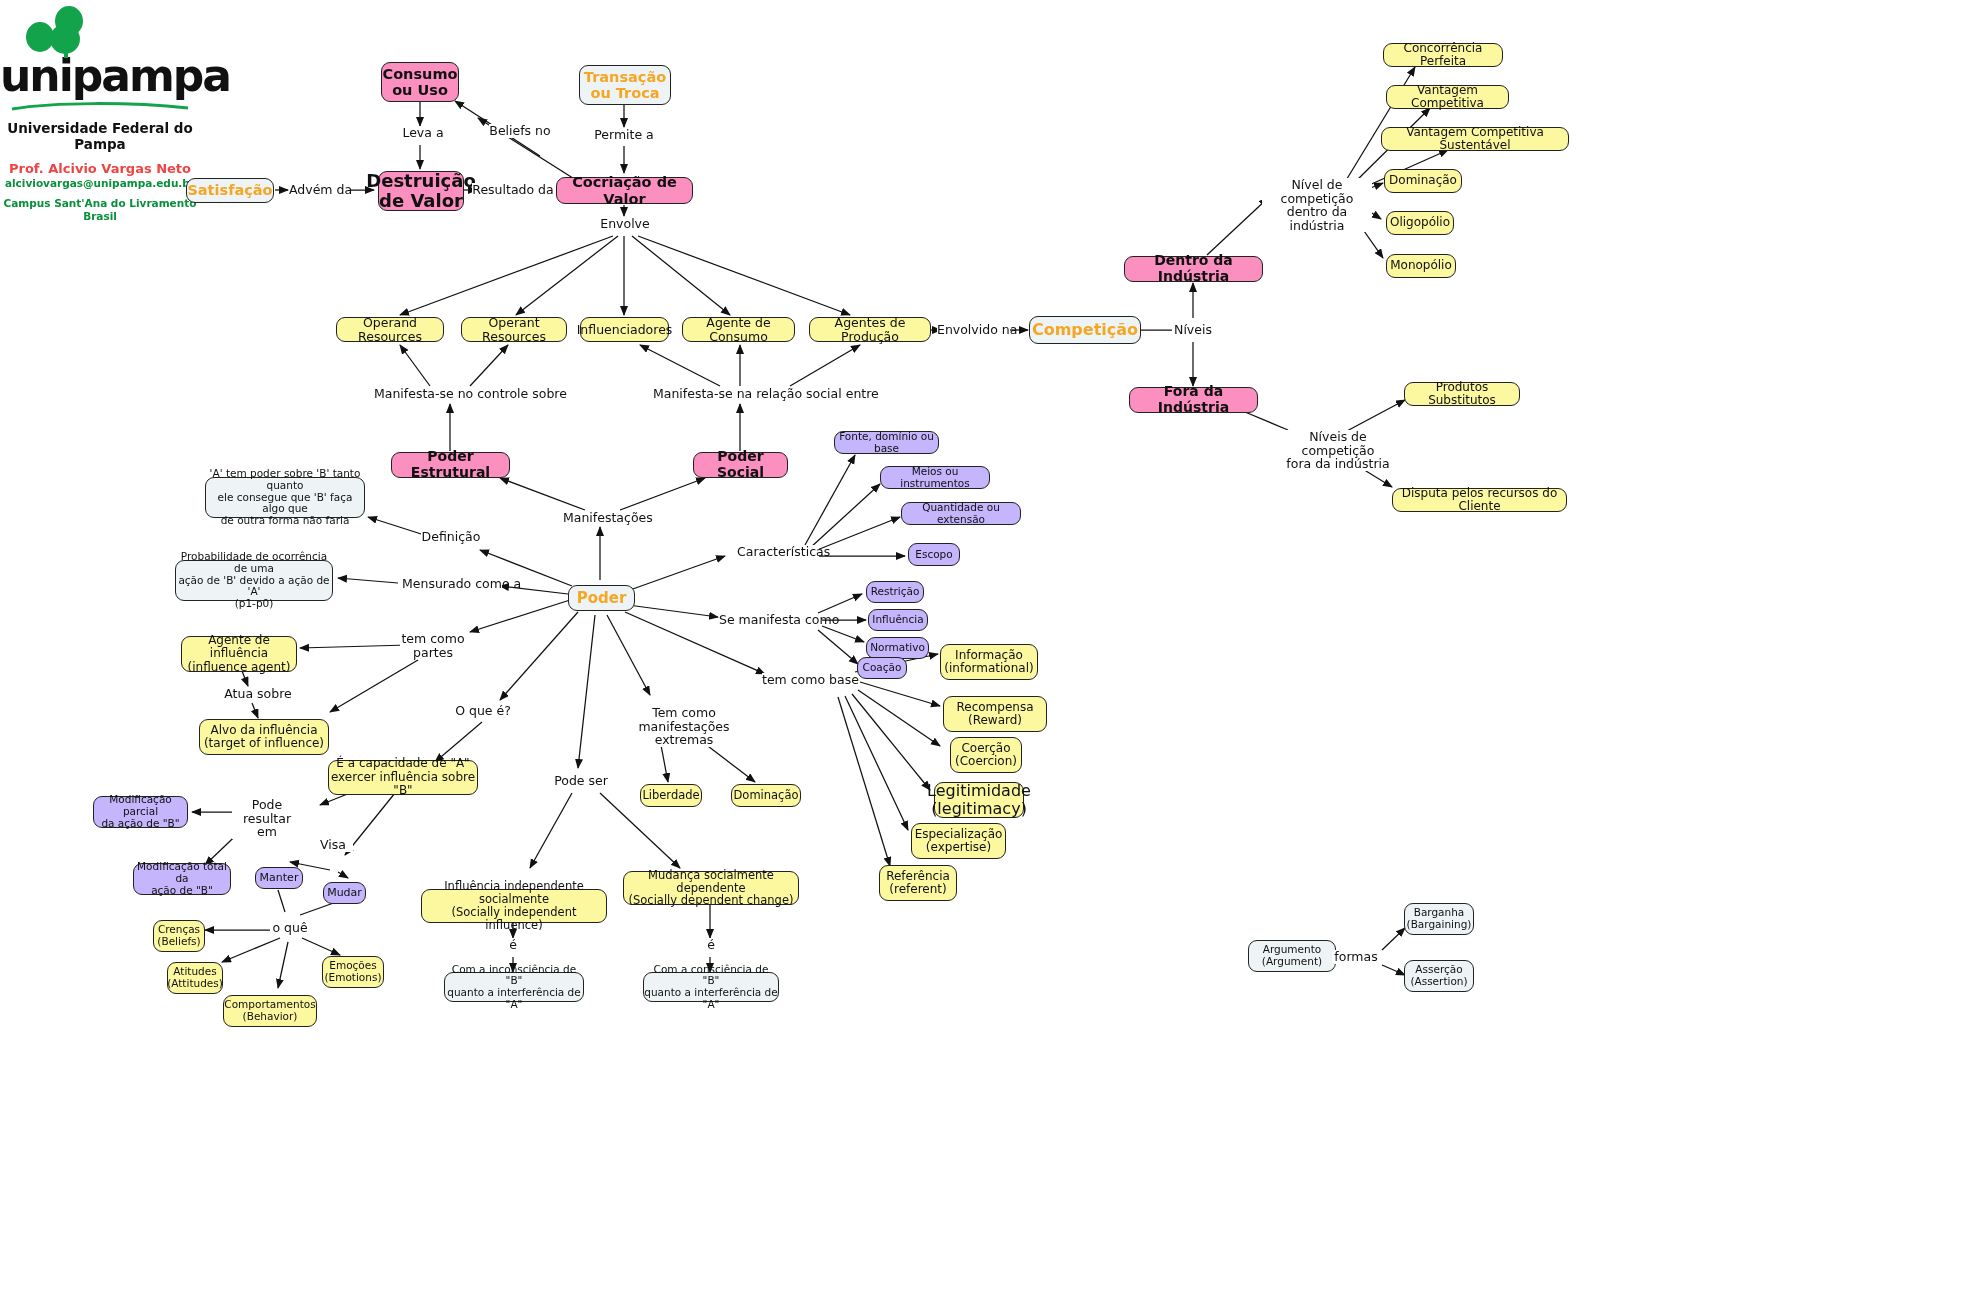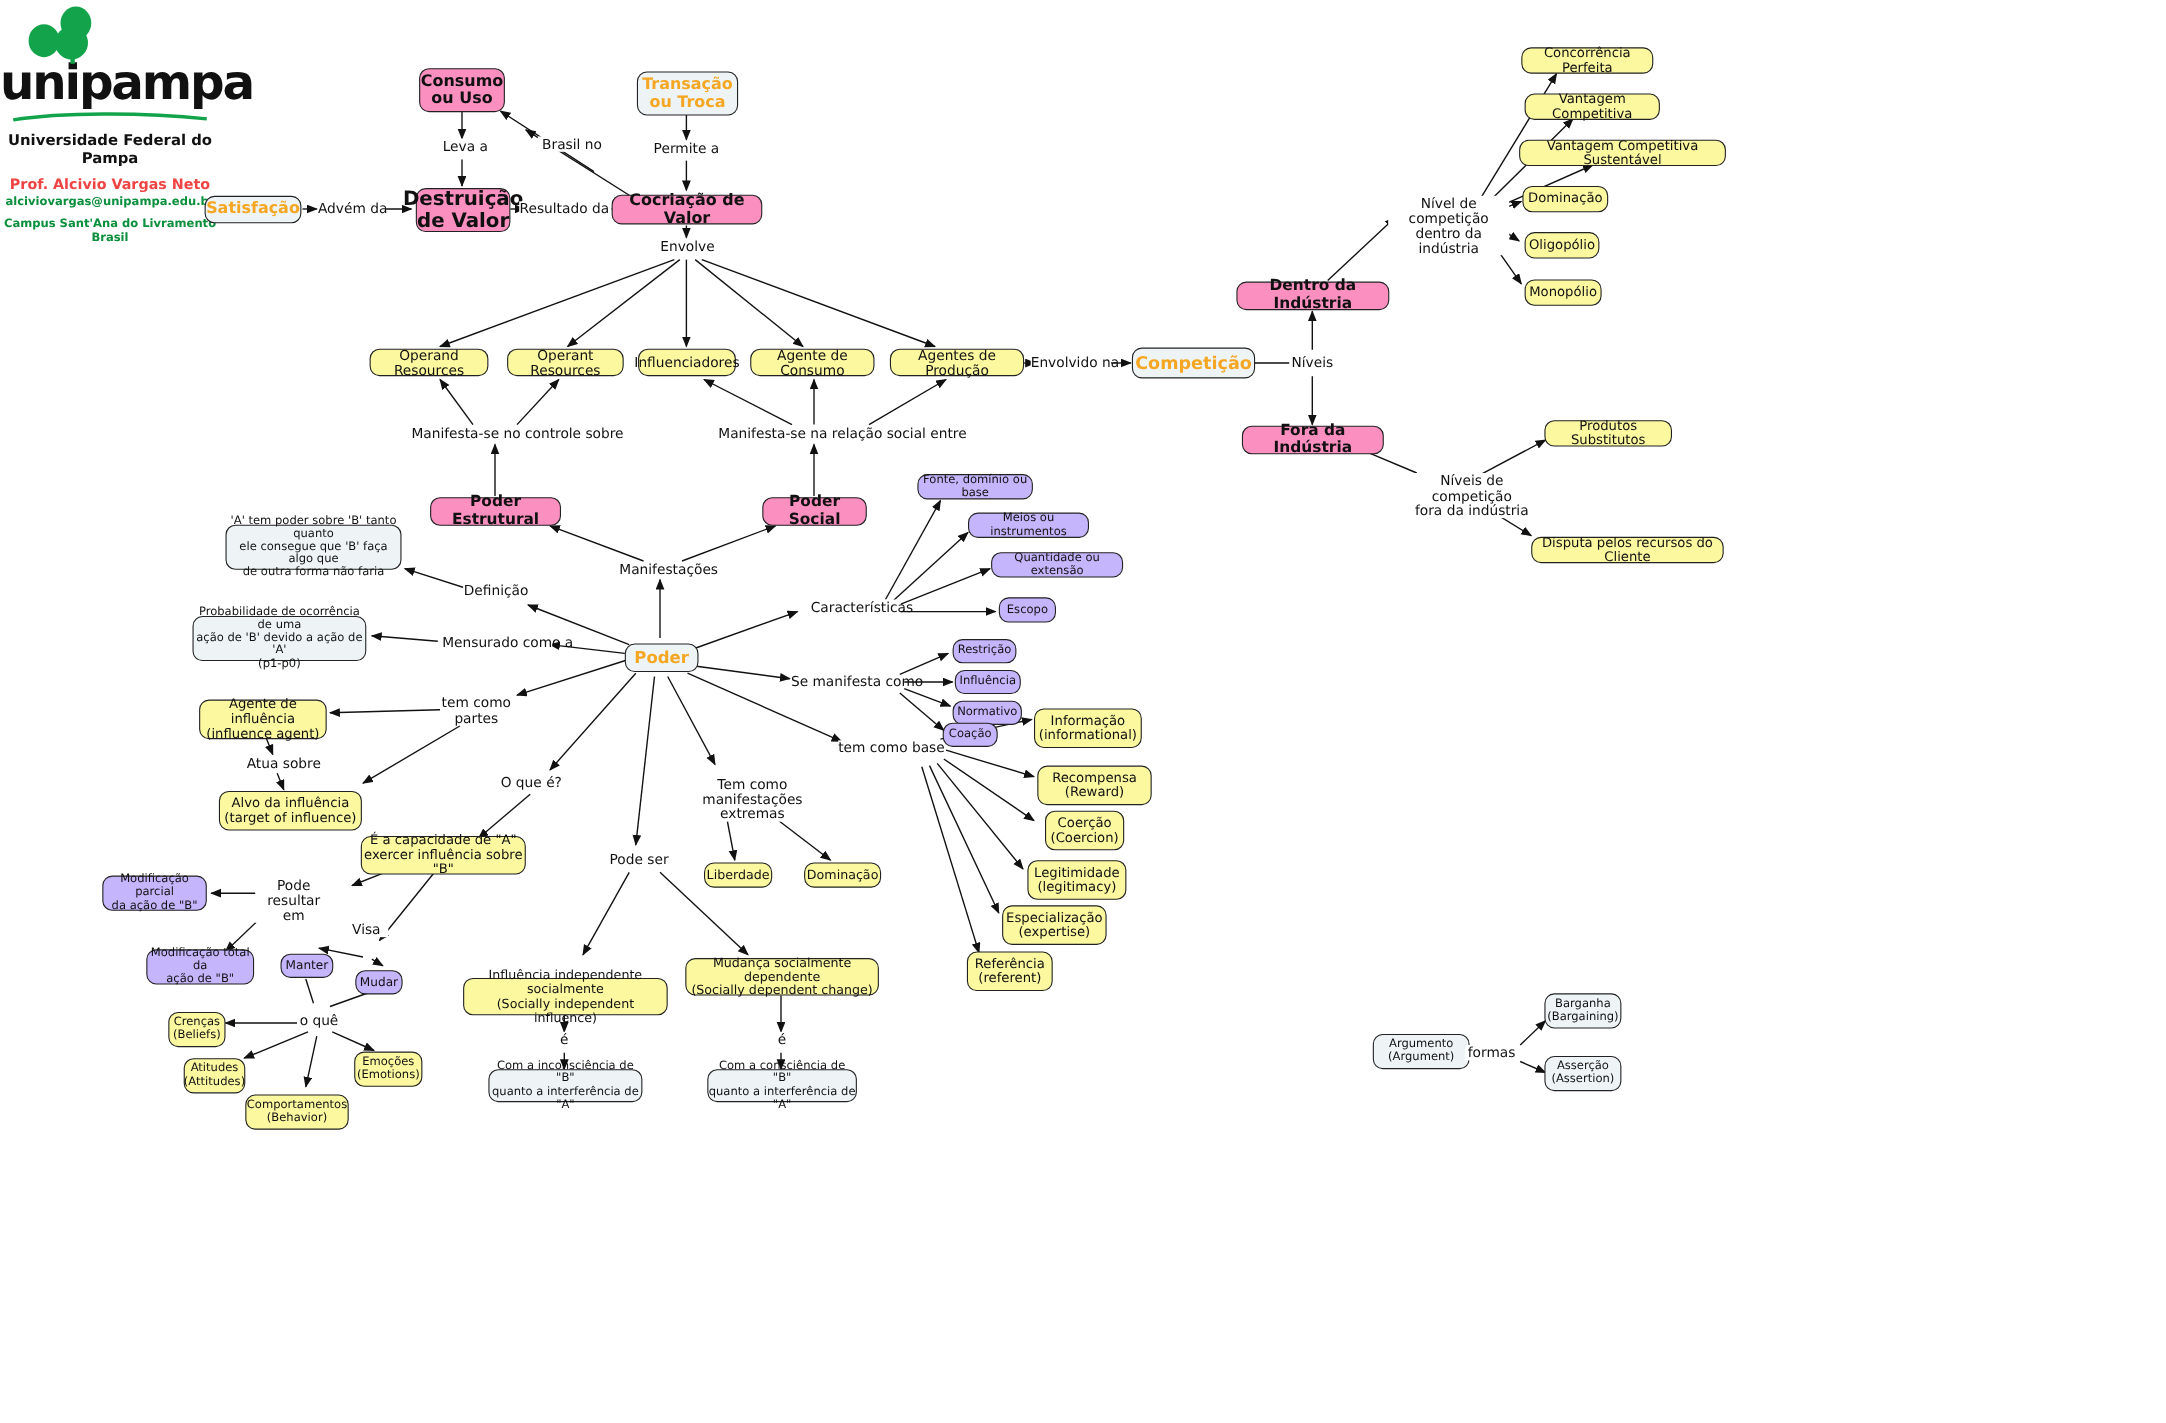--- a/index.html
+++ b/index.html
@@ -245,21 +245,21 @@
   <div class="node n-green" style="left:868px;top:609px;width:60px;height:22px;font-size:10.5px">Influência</div>
   <div class="node n-green" style="left:866px;top:637px;width:63px;height:22px;font-size:10.5px">Normativo</div>
   <div class="node n-green" style="left:857px;top:657px;width:50px;height:22px;font-size:10.5px">Coação</div>
 
   <div class="node n-yellow" style="left:940px;top:644px;width:98px;height:36px;font-size:12px;white-space:pre-line">Informação
 (informational)</div>
   <div class="node n-yellow" style="left:943px;top:696px;width:104px;height:36px;font-size:12px;white-space:pre-line">Recompensa
 (Reward)</div>
   <div class="node n-yellow" style="left:950px;top:737px;width:72px;height:36px;font-size:12px;white-space:pre-line">Coerção
 (Coercion)</div>
-  <div class="node n-yellow" style="left:934px;top:782px;width:90px;height:36px;font-size:12px;white-space:pre-line">Legitimidade
+  <div class="node n-yellow" style="left:934px;top:782px;width:90px;height:36px;font-size:16px;white-space:pre-line">Legitimidade
 (legitimacy)</div>
   <div class="node n-yellow" style="left:911px;top:823px;width:95px;height:36px;font-size:12px;white-space:pre-line">Especialização
 (expertise)</div>
   <div class="node n-yellow" style="left:879px;top:865px;width:78px;height:36px;font-size:12px;white-space:pre-line">Referência
 (referent)</div>
 
   <div class="node n-yellow" style="left:181px;top:636px;width:116px;height:36px;font-size:12px;white-space:pre-line">Agente de influência
 (influence agent)</div>
   <div class="node n-yellow" style="left:199px;top:719px;width:130px;height:36px;font-size:12px;white-space:pre-line">Alvo da influência
 (target of influence)</div>
@@ -296,21 +296,21 @@
 quanto a interferência de "A"</div>
 
   <div class="node n-white" style="left:1248px;top:940px;width:88px;height:32px;font-size:10.5px;white-space:pre-line;color:#111;font-weight:normal">Argumento
 (Argument)</div>
   <div class="node n-white" style="left:1404px;top:903px;width:70px;height:32px;font-size:10.5px;white-space:pre-line;color:#111;font-weight:normal">Barganha
 (Bargaining)</div>
   <div class="node n-white" style="left:1404px;top:960px;width:70px;height:32px;font-size:10.5px;white-space:pre-line;color:#111;font-weight:normal">Asserção
 (Assertion)</div>
 
   <div class="lbl" style="left:398px;top:126px;width:50px">Leva a</div>
-  <div class="lbl" style="left:489px;top:124px;width:62px">Brasil no</div>
+  <div class="lbl" style="left:489px;top:124px;width:62px">Beliefs no</div>
   <div class="lbl" style="left:593px;top:128px;width:62px">Permite a</div>
   <div class="lbl" style="left:289px;top:183px;width:62px">Advém da</div>
   <div class="lbl" style="left:472px;top:183px;width:82px">Resultado da</div>
   <div class="lbl" style="left:598px;top:217px;width:54px">Envolve</div>
   <div class="lbl" style="left:937px;top:323px;width:73px">Envolvido na</div>
   <div class="lbl" style="left:1172px;top:323px;width:42px">Níveis</div>
   <div class="lbl" style="left:1262px;top:178px;width:110px;white-space:pre-line">Nível de competição
 dentro da indústria</div>
   <div class="lbl" style="left:1282px;top:430px;width:112px;white-space:pre-line">Níveis de competição
 fora da indústria</div>

